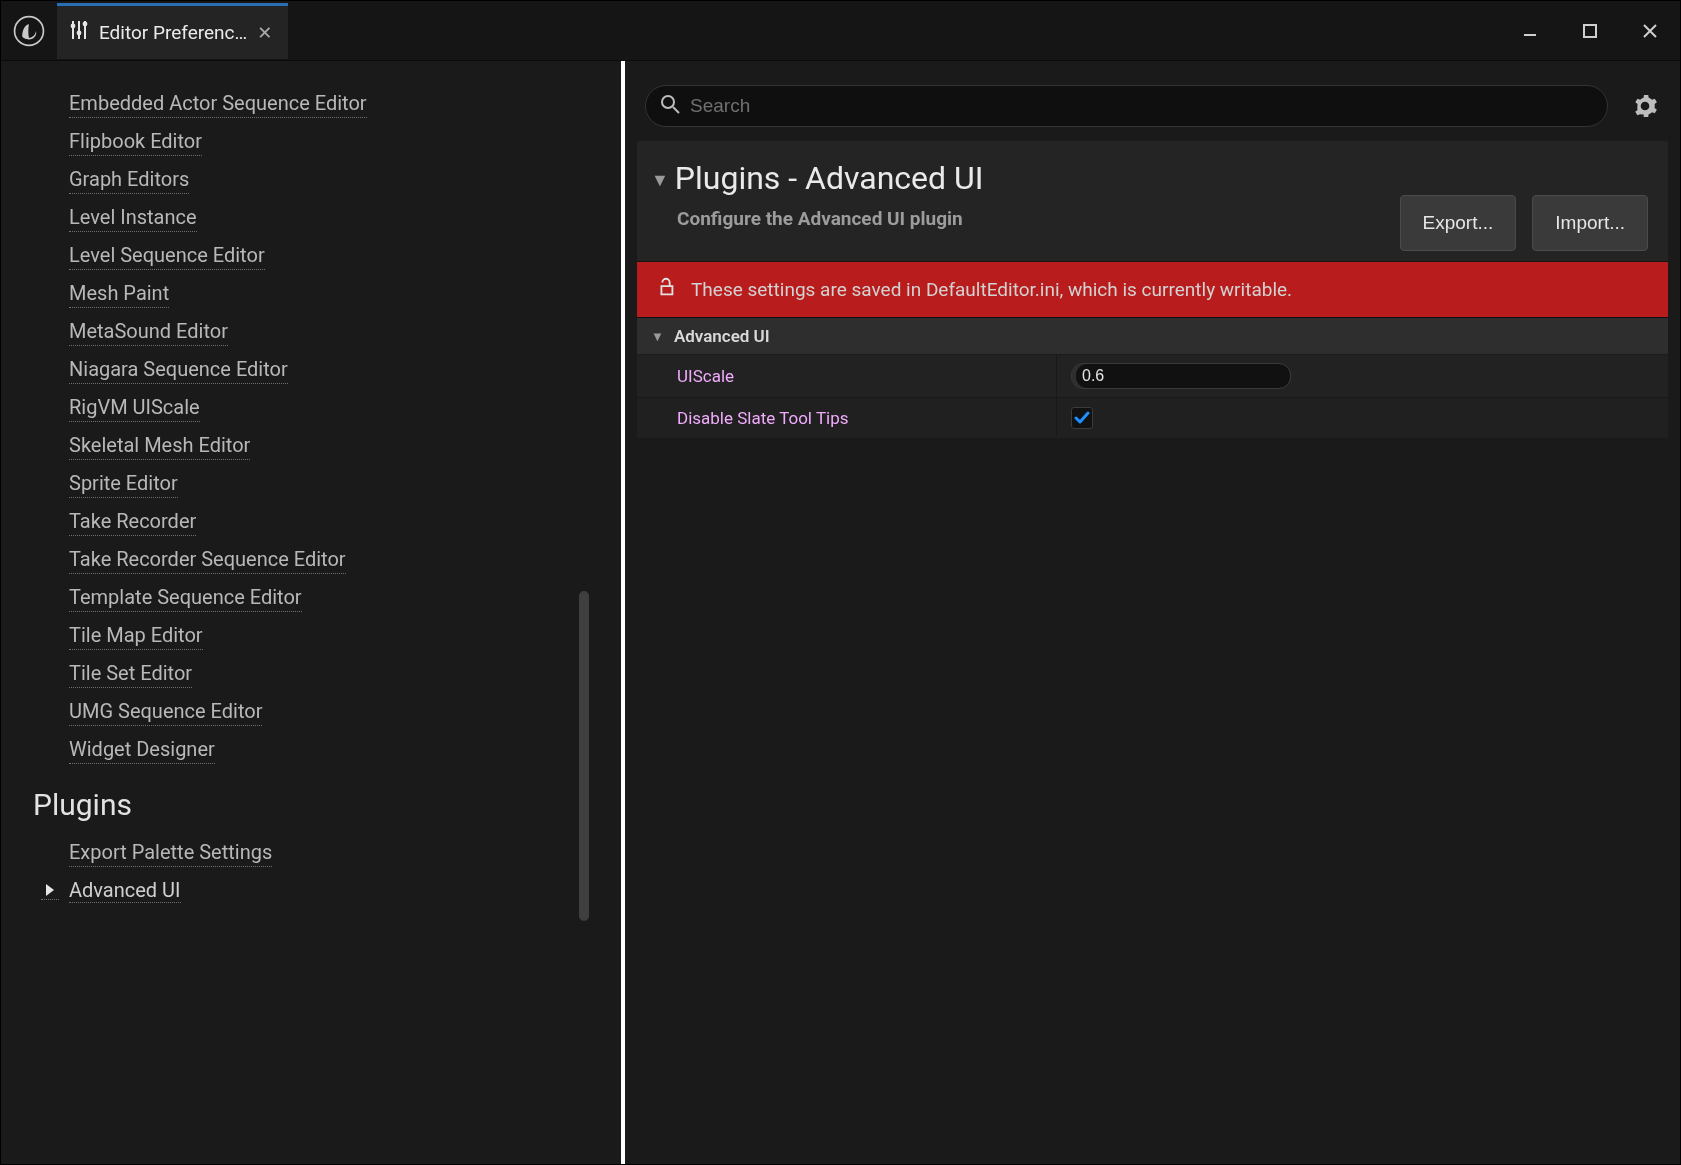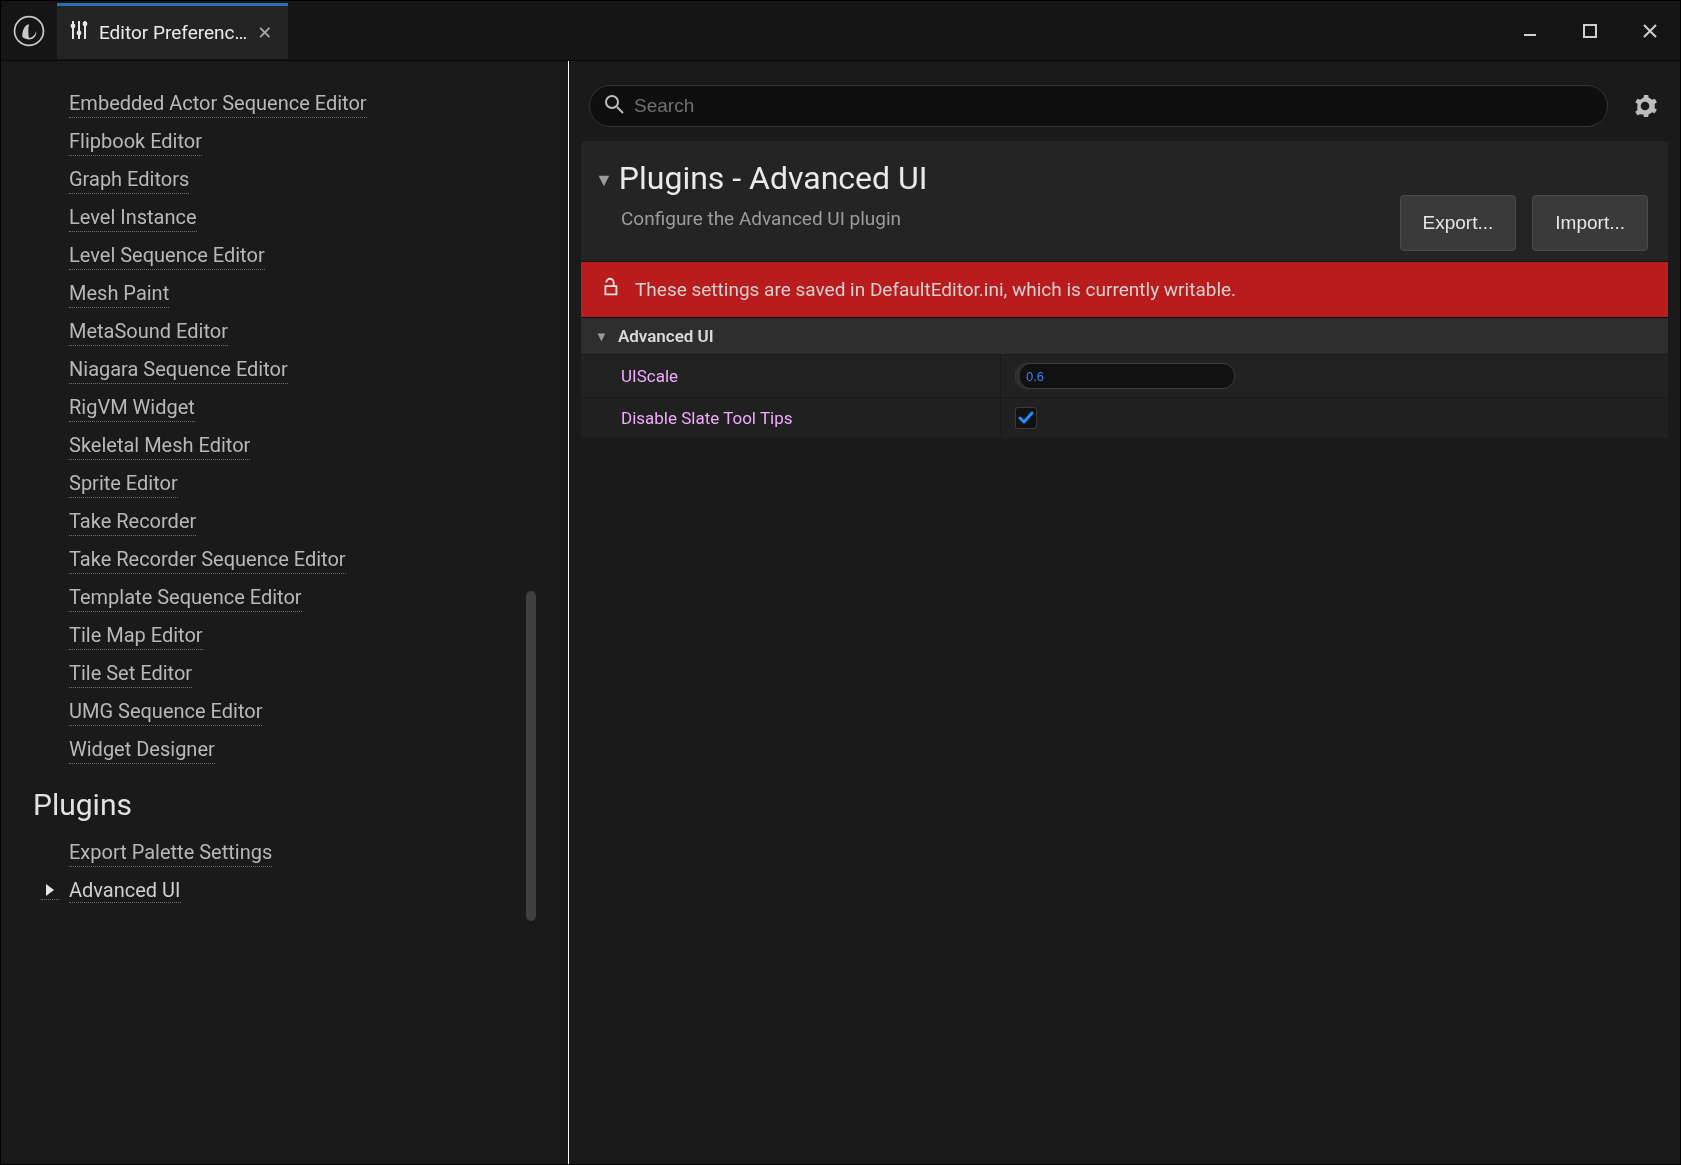--- a/index.html
+++ b/index.html
@@ -76,23 +76,23 @@
 
   
   .body {
     flex:1;
     display:flex;
     min-height:0;
   }
 
   
   .sidebar {
-    width: 568px;
+    width: 624px;
     background: #1a1a1a;
-    border-right: 1px solid #ffffff;
+    border-right: 4px solid #ffffff;
     position: relative;
     padding: 20px 12px 0 24px;
   }
   .sidebar-inner {
     height: 100%;
     overflow: hidden;
     position: relative;
   }
   .side-items {
     padding-left: 44px;
@@ -187,21 +187,21 @@
     border-bottom:1px solid #151515;
     gap: 20px;
   }
   .section-title-block { flex:1; }
   .section-title {
     display:flex; align-items:center; gap:6px;
     color:#eaeaea; font-size: 32px; font-weight:400;
   }
   .section-title .chev { color:#9a9a9a; font-size:18px; transform: translateY(2px); }
   .section-subtitle {
-    color:#9c9c9c; font-size:19px; padding: 10px 0 6px 26px;
+    color:#9c9c9c; font-size:19px; padding: 10px 0 6px 26px; font-weight: bold;
   }
   .header-buttons { display:flex; gap:16px; align-items:center; padding-top: 36px; }
   .ue-btn {
     background: #3a3a3a;
     border: 1px solid #4b4b4b;
     border-radius: 4px;
     color: #e6e6e6;
     font-size: 19px;
     padding: 16px 22px;
     cursor:pointer;
@@ -244,22 +244,22 @@
     flex:1;
     padding: 8px 14px;
     display:flex; align-items:center;
   }
   .num-input {
     width: 220px;
     height: 26px;
     background: #111;
     border: 1px solid #3b3b3b;
     border-radius: 12px;
-    color:#3b82f6;
-    font-size:13px;
+    color:#e5e5e5;
+    font-size:16px;
     padding: 0 10px;
     box-shadow: inset 4px 0 0 #2f2f2f;
   }
   .chk {
     width:22px; height:22px;
     background:#111; border:1px solid #3b3b3b;
     border-radius:3px;
     display:flex; align-items:center; justify-content:center;
   }
   .chk svg { width:16px; height:16px; }
@@ -322,21 +322,21 @@
       <div class="sidebar-inner">
         <div class="side-items">
           <div class="side-item"><span>Embedded Actor Sequence Editor</span></div>
           <div class="side-item"><span>Flipbook Editor</span></div>
           <div class="side-item"><span>Graph Editors</span></div>
           <div class="side-item"><span>Level Instance</span></div>
           <div class="side-item"><span>Level Sequence Editor</span></div>
           <div class="side-item"><span>Mesh Paint</span></div>
           <div class="side-item"><span>MetaSound Editor</span></div>
           <div class="side-item"><span>Niagara Sequence Editor</span></div>
-          <div class="side-item"><span>RigVM Widget</span></div>
+          <div class="side-item"><span>RigVM UIScale</span></div>
           <div class="side-item"><span>Skeletal Mesh Editor</span></div>
           <div class="side-item"><span>Sprite Editor</span></div>
           <div class="side-item"><span>Take Recorder</span></div>
           <div class="side-item"><span>Take Recorder Sequence Editor</span></div>
           <div class="side-item"><span>Template Sequence Editor</span></div>
           <div class="side-item"><span>Tile Map Editor</span></div>
           <div class="side-item"><span>Tile Set Editor</span></div>
           <div class="side-item"><span>UMG Sequence Editor</span></div>
           <div class="side-item"><span>Widget Designer</span></div>
         </div>

